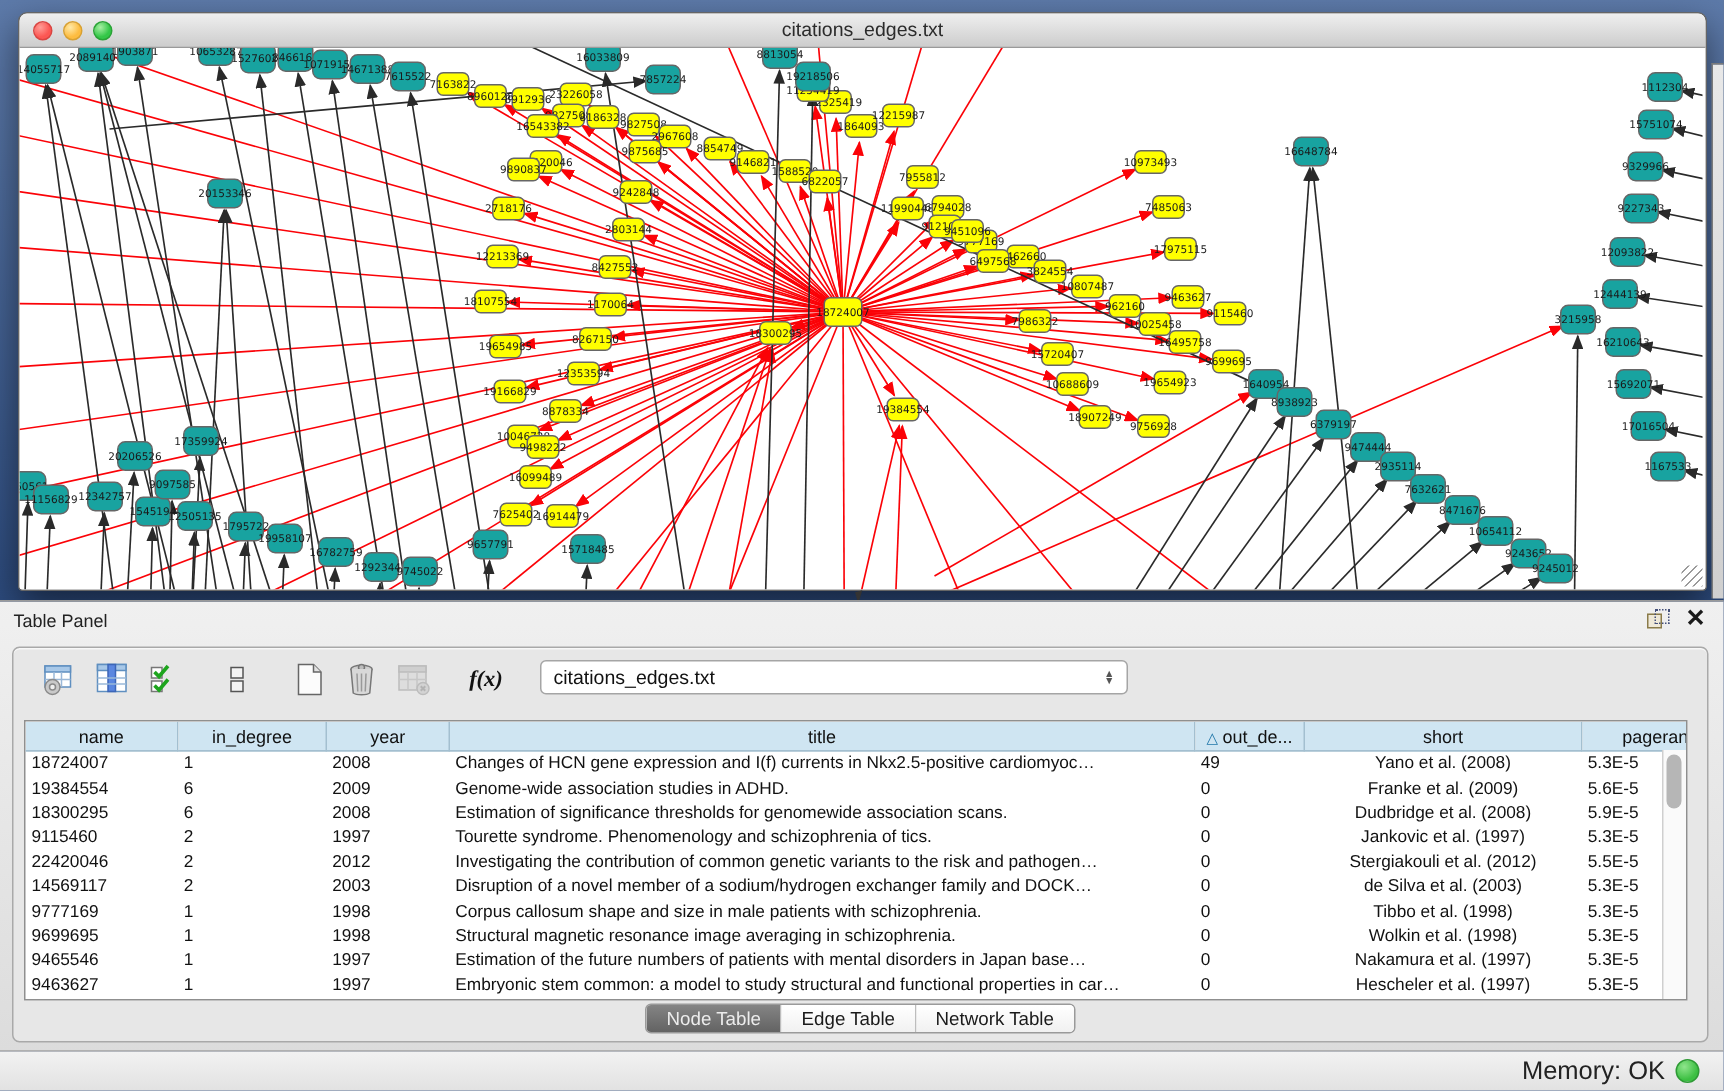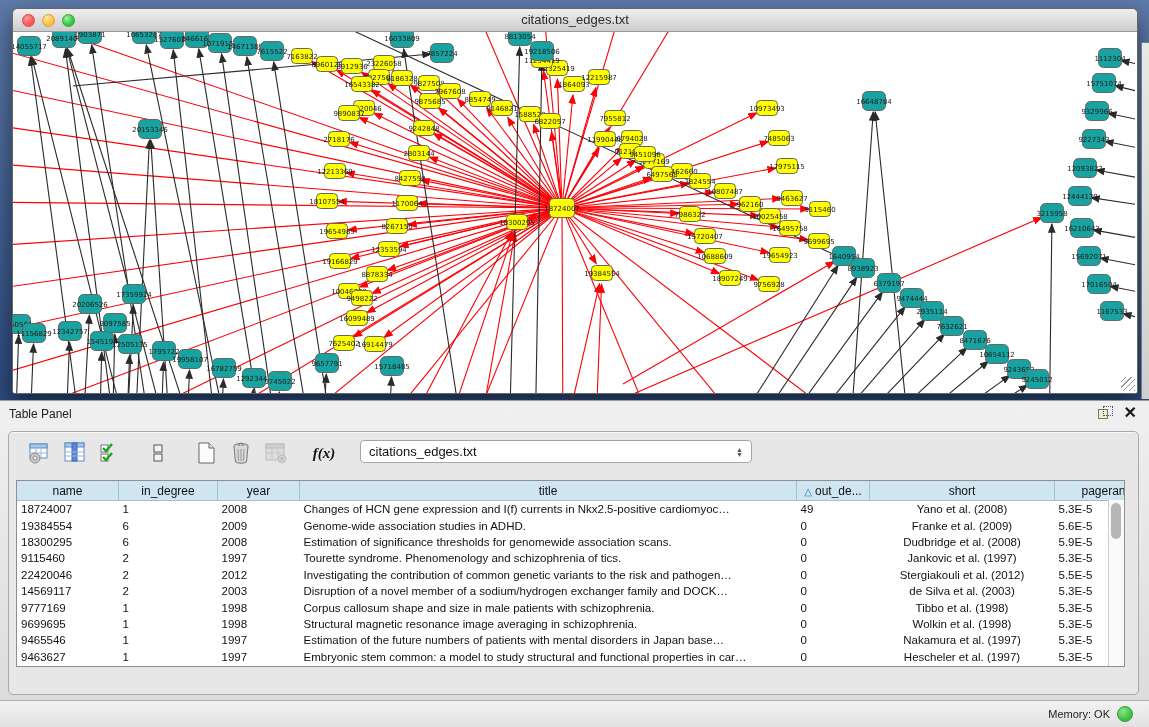--- a/index.html
+++ b/index.html
@@ -64,21 +64,21 @@
   .tabbar{position:absolute;left:0;bottom:5px;width:100%;display:flex;justify-content:center;}
   .seg{display:flex;border:1px solid #9a9a9a;border-radius:4px;overflow:hidden;background:#fff;}
   .seg .tab{font-size:12.5px;padding:2px 13px;background:linear-gradient(#ffffff,#f1f1f1);
     color:#1a1a1a;border-right:1px solid #bdbdbd;cursor:default;}
   .seg .tab:last-child{border-right:none;}
   .seg .tab.sel{background:linear-gradient(#848484,#636363);color:#ececec;}
   
   .statusbar{position:absolute;left:0;top:700px;width:1149px;height:27px;
     background:linear-gradient(#f2f2f2,#e2e2e2);border-top:1px solid #b0b0b0;
     display:flex;justify-content:flex-end;align-items:center;gap:7px;padding-right:16px;box-sizing:border-box;}
-  .mem-label{font-size:11px;color:#222;}
+  .mem-label{font-size:17px;color:#222;}
   .mem-dot{width:14px;height:14px;border-radius:50%;background:radial-gradient(circle at 35% 30%,#8fe58c,#3cbf42 65%);border:1px solid #2e9a35;}
 </style>
 </head>
 <body>
 
 <div class="desktop">
   <div class="net-window">
     <div class="titlebar">
       <div class="lights">
         <span class="light red"></span>
@@ -916,19 +916,26 @@
               <td class="c">Hescheler et al. (1997)</td>
               <td class="">5.3E-5</td>
             </tr>
           </tbody>
       </table>
       <div class="vscroll">
         <div class="vthumb"></div>
       </div>
     </div>
 
+    <div class="tabbar">
+      <div class="seg">
+          <span class="tab sel">Node Table</span>
+          <span class="tab">Edge Table</span>
+          <span class="tab">Network Table</span>
+        </div>
+    </div>
   </div>
 </div>
 
 <div class="statusbar">
   <span class="mem-label">Memory: OK</span>
   <span class="mem-dot"></span>
 </div>
 
 </body></html>

